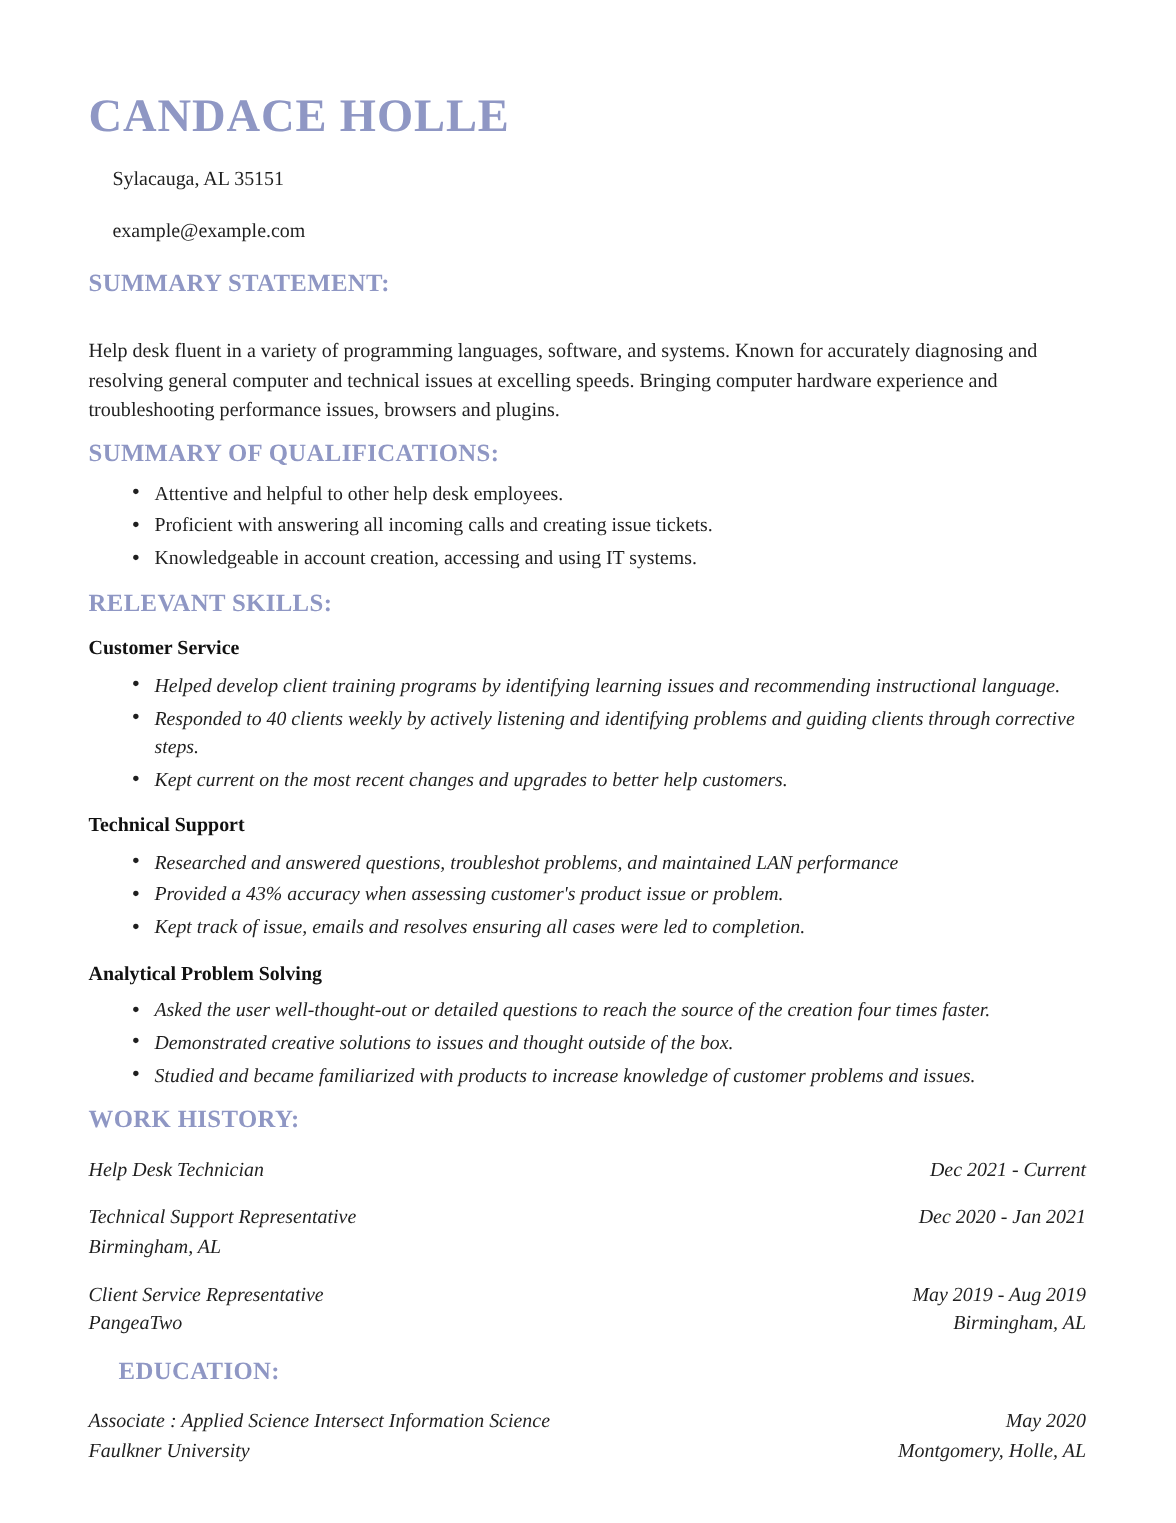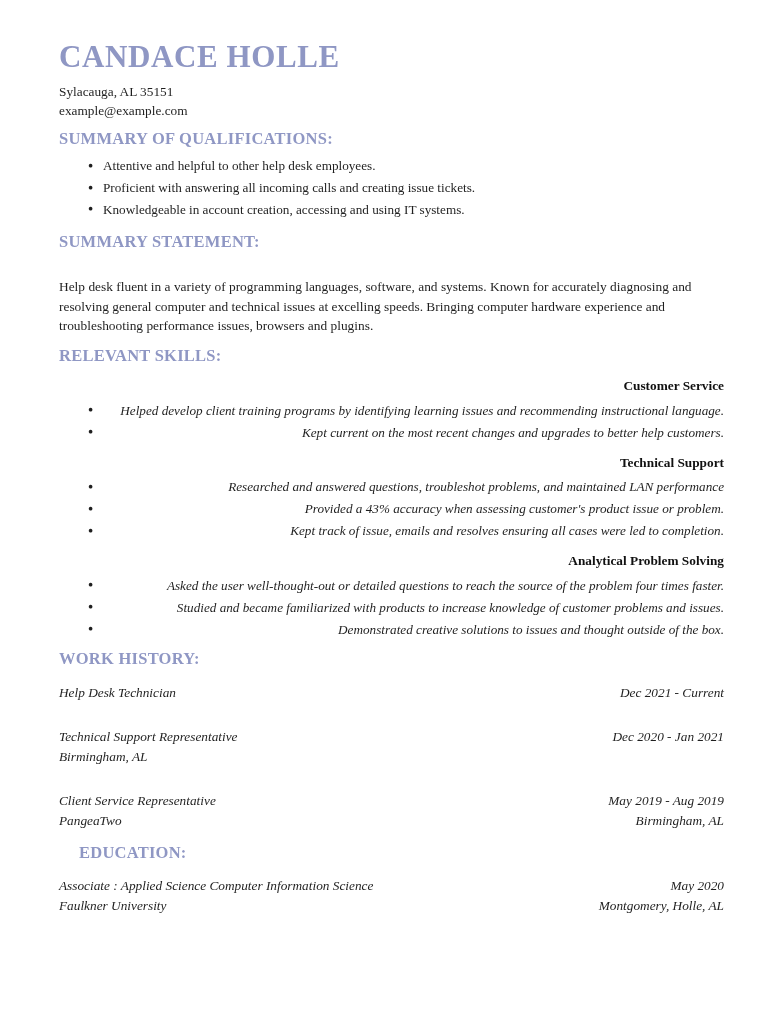--- a/index.html
+++ b/index.html
@@ -13,38 +13,38 @@
     font-family: "Liberation Serif", "DejaVu Serif", serif;
     color: #1a1a1a;
     -webkit-font-smoothing: antialiased;
   }
   .page {
     position: relative;
     width: 784px;
     height: 1015px;
     background: #ffffff;
     box-sizing: border-box;
-    padding: 40px 60px 0 59px;
+    padding: 60px 60px 0 59px;
   }
 
   
   .name {
     font-family: "Liberation Serif", "DejaVu Serif", serif;
     font-size: 31px;
     font-weight: bold;
     letter-spacing: 0.6px;
     color: #8f97c4;
     line-height: 1.08;
     margin: 0 0 9px 0;
   }
   .contact-line {
     font-size: 13.3px;
     line-height: 19px;
     color: #1f1f1f;
-    margin: 0;
+    margin: 16px;
   }
 
   
   .section-heading {
     font-size: 16.5px;
     font-weight: bold;
     color: #8f97c4;
     letter-spacing: 0.25px;
     margin: 0;
     line-height: 1.25;
@@ -84,32 +84,32 @@
     position: absolute;
     left: 29px;
     top: -0.5px;
     font-size: 8.5px;
     line-height: 19.4px;
     color: #1f1f1f;
   }
   ul.bullets.wide li { max-width: 668px; font-style: italic; }
 
   
-  .skill-group { margin-top: 12px; text-align: right; }
+  .skill-group { margin-top: 12px; }
   .skill-group:first-of-type { margin-top: 11px; }
   .skill-title {
     font-size: 13.3px;
     font-weight: bold;
     color: #111111;
     margin: 0;
     line-height: 1.3;
   }
 
   
-  .entry { margin-top: 25px; }
+  .entry { margin-top: 12px; }
   .entry.first { margin-top: 13px; }
   .entry-row {
     display: flex;
     justify-content: space-between;
     align-items: center;
     font-style: italic;
     font-size: 13.3px;
     line-height: 19.6px;
     color: #1f1f1f;
     width: 665px;
@@ -124,59 +124,60 @@
 
 <div class="page">
 
   <div>
     <h1 class="name">CANDACE HOLLE</h1>
     <p class="contact-line">Sylacauga, AL 35151</p>
     <p class="contact-line">example@example.com</p>
   </div>
 
   <section>
+    <h2 class="section-heading sh-summary-statement">SUMMARY STATEMENT:</h2>
+    <p class="summary-para">Help desk fluent in a variety of programming languages, software, and systems. Known for accurately diagnosing and resolving general computer and technical issues at excelling speeds. Bringing computer hardware experience and troubleshooting performance issues, browsers and plugins.</p>
+  </section>
+
+  <section>
     <h2 class="section-heading sh-summary-quals">SUMMARY OF QUALIFICATIONS:</h2>
     <ul class="bullets">
       <li>Attentive and helpful to other help desk employees.</li>
       <li>Proficient with answering all incoming calls and creating issue tickets.</li>
       <li>Knowledgeable in account creation, accessing and using IT systems.</li>
     </ul>
   </section>
 
   <section>
-    <h2 class="section-heading sh-summary-statement">SUMMARY STATEMENT:</h2>
-    <p class="summary-para">Help desk fluent in a variety of programming languages, software, and systems. Known for accurately diagnosing and resolving general computer and technical issues at excelling speeds. Bringing computer hardware experience and troubleshooting performance issues, browsers and plugins.</p>
-  </section>
-
-  <section>
     <h2 class="section-heading sh-relevant-skills">RELEVANT SKILLS:</h2>
 
     <div class="skill-group">
       <h3 class="skill-title">Customer Service</h3>
       <ul class="bullets wide">
         <li>Helped develop client training programs by identifying learning issues and recommending instructional language.</li>
+        <li>Responded to 40 clients weekly by actively listening and identifying problems and guiding clients through corrective steps.</li>
         <li>Kept current on the most recent changes and upgrades to better help customers.</li>
       </ul>
     </div>
 
     <div class="skill-group">
       <h3 class="skill-title">Technical Support</h3>
       <ul class="bullets wide">
         <li>Researched and answered questions, troubleshot problems, and maintained LAN performance</li>
         <li>Provided a 43% accuracy when assessing customer's product issue or problem.</li>
         <li>Kept track of issue, emails and resolves ensuring all cases were led to completion.</li>
       </ul>
     </div>
 
     <div class="skill-group">
       <h3 class="skill-title">Analytical Problem Solving</h3>
       <ul class="bullets wide">
-        <li>Asked the user well-thought-out or detailed questions to reach the source of the problem four times faster.</li>
+        <li>Asked the user well-thought-out or detailed questions to reach the source of the creation four times faster.</li>
+        <li>Demonstrated creative solutions to issues and thought outside of the box.</li>
         <li>Studied and became familiarized with products to increase knowledge of customer problems and issues.</li>
-        <li>Demonstrated creative solutions to issues and thought outside of the box.</li>
       </ul>
     </div>
   </section>
 
   <section>
     <h2 class="section-heading sh-work-history">WORK HISTORY:</h2>
 
     <div class="entry first">
       <div class="entry-row">
         <span class="left">Help Desk Technician</span>
@@ -204,21 +205,21 @@
         <span class="right">Birmingham, AL</span>
       </div>
     </div>
   </section>
 
   <section>
     <h2 class="section-heading sh-education">EDUCATION:</h2>
 
     <div class="edu-entry">
       <div class="entry-row">
-        <span class="left">Associate : Applied Science Computer Information Science</span>
+        <span class="left">Associate : Applied Science Intersect Information Science</span>
         <span class="right">May 2020</span>
       </div>
       <div class="entry-row">
         <span class="left">Faulkner University</span>
         <span class="right">Montgomery, Holle, AL</span>
       </div>
     </div>
   </section>
 
 </div>

